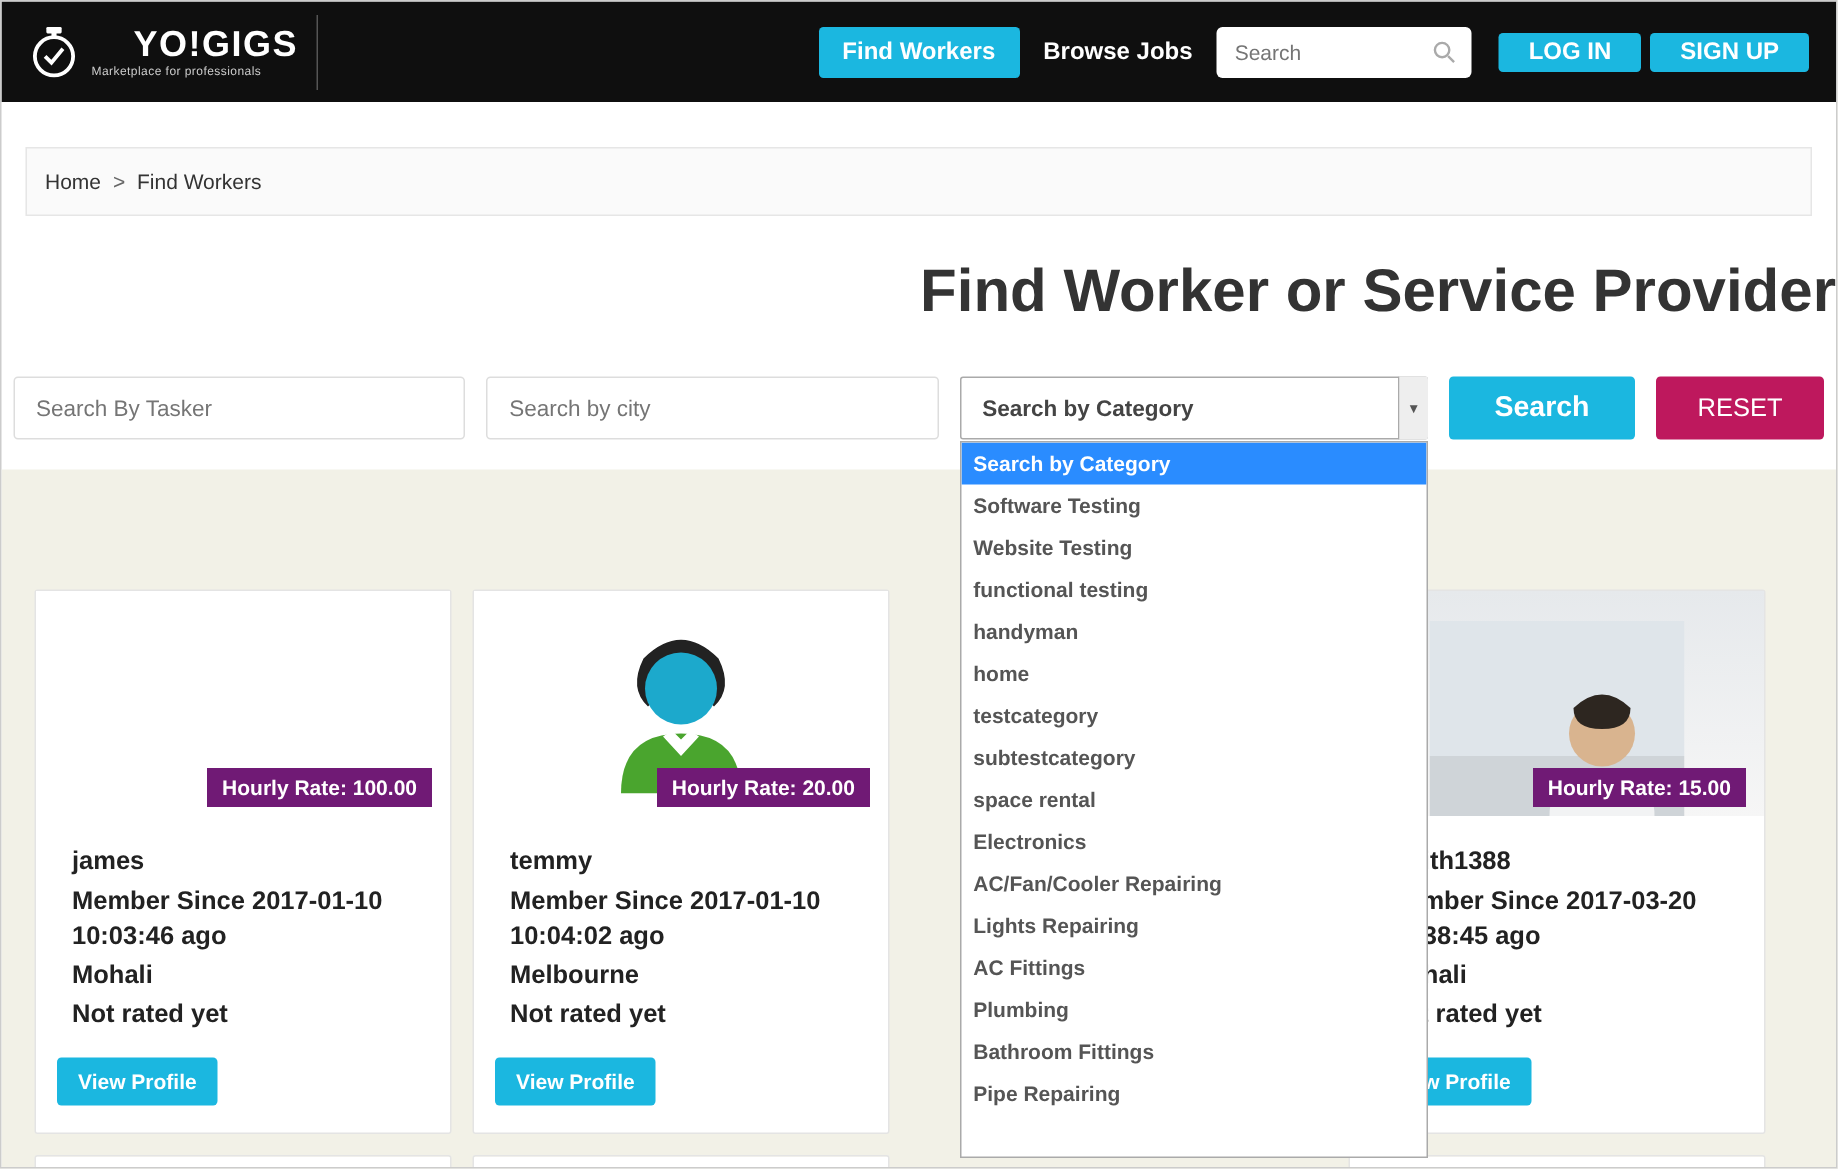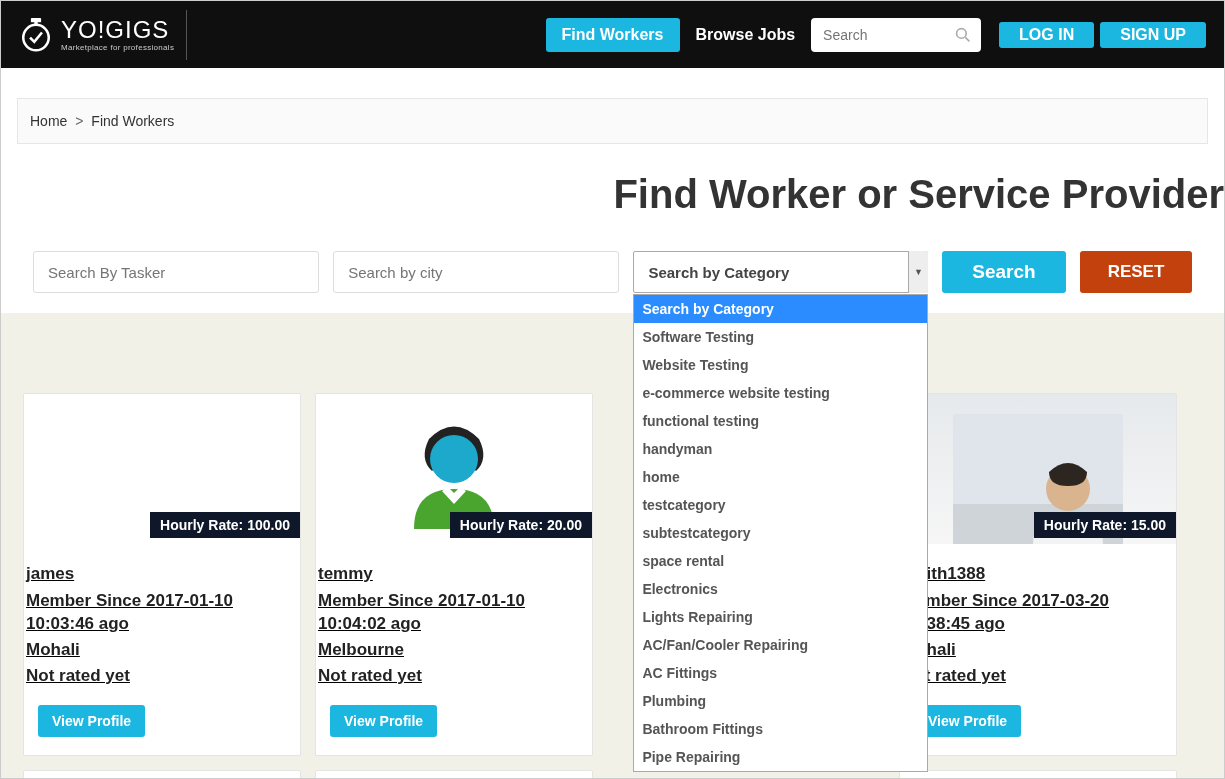--- a/index.html
+++ b/index.html
@@ -2,54 +2,54 @@
 <html><head>
 <meta charset="utf-8">
 <style>
 * { box-sizing: border-box; margin: 0; padding: 0; }
 body { font-family: Arial, Helvetica, sans-serif; background: #fff; width: 1225px; height: 779px; overflow: hidden; border: 1px solid #ccc; }
 
 .topbar { background: #0f0f0f; height: 67px; display: flex; align-items: center; padding: 0 18px; }
 .logo { display: flex; align-items: center; color: #fff; gap: 8px; border-right: 1px solid #555; padding-right: 12px; height: 50px; }
 .logo-icon { width: 34px; height: 34px; }
 .logo-text { display: flex; flex-direction: column; line-height: 1; }
-.logo-main { font-size: 24px; font-weight: 400; letter-spacing: 1px; }
+.logo-main { font-size: 24px; font-weight: 700; letter-spacing: 1px; margin-left: 28px; }
 .logo-sub { font-size: 8px; color: #ccc; margin-top: 2px; letter-spacing: 0.3px; }
 .spacer { flex: 1; }
 .nav-btn { background: #1bb7e0; color: #fff; padding: 8px 16px; font-size: 16px; font-weight: 700; border-radius: 3px; cursor: pointer; border: none; }
 .nav-link { color: #fff; font-size: 16px; font-weight: 700; padding: 8px 16px; cursor: pointer; }
 .search-top { position: relative; width: 170px; margin-right: 12px; }
 .search-top input { width: 100%; height: 34px; border-radius: 4px; border: none; padding: 0 34px 0 12px; background: #fff; font-size: 14px; color: #555; }
 .search-top .mag { position: absolute; right: 10px; top: 9px; width: 16px; height: 16px; color: #aaa; }
 .auth-btn { background: #1bb7e0; color: #fff; padding: 4px 20px; font-size: 16px; font-weight: 700; border-radius: 3px; cursor: pointer; border: none; margin-left: 6px; }
 
 .breadcrumb { margin: 30px 16px 0 16px; border: 1px solid #e6e6e6; background: #fafafa; padding: 14px 12px; font-size: 14px; color: #333; }
 .breadcrumb .sep { color: #666; margin: 0 4px; }
 
 .page-title { text-align: right; font-size: 40px; font-weight: 800; color: #333; margin: 28px 0 34px; }
 
-.filters { display: flex; gap: 14px; padding: 0 32px 24px; align-items: center; position: relative; }
+.filters { display: flex; gap: 14px; padding: 0 8px 24px; align-items: center; position: relative; }
 .finput { flex: 1; height: 42px; border: 1px solid #ddd; border-radius: 3px; padding: 0 14px; font-size: 15px; color: #666; background: #fff; }
 .cat-wrap { position: relative; flex: 1.15; font-weight: bold; }
 .cat-btn { width: 100%; height: 42px; border: 1px solid #aaa; border-radius: 2px; padding: 0 36px 0 14px; font-size: 15px; color: #444; background: #fff; display: flex; align-items: center; cursor: pointer; }
 .cat-caret { position: absolute; right: 0; top: 0; width: 20px; height: 42px; border-left: 1px solid #aaa; background: #eee; display: flex; align-items: center; justify-content: center; border-radius: 0 2px 2px 0; }
 .cat-caret span { font-size: 9px; color: #555; }
 .search-btn { width: 124px; height: 42px; background: #1bb7e0; color: #fff; font-size: 19px; font-weight: 700; border: none; border-radius: 3px; cursor: pointer; }
-.reset-btn { width: 112px; height: 42px; background: #c2410c; color: #fff; font-size: 17px; font-weight: 700; border: none; border-radius: 3px; cursor: pointer; }
+.reset-btn { width: 112px; height: 42px; background: #be185d; color: #fff; font-size: 17px; font-weight: 400; border: none; border-radius: 3px; cursor: pointer; }
 
 .dropdown { position: absolute; left: 0; top: 43px; width: 100%; background: #fff; border: 1px solid #aaa; z-index: 20; }
 .dropdown-inner { overflow-y: scroll; height: 476px; }
 .dd-item { padding: 6px 8px; font-size: 14px; color: #555; cursor: pointer; }
 .dd-item.sel { background: #2a8cff; color: #fff; }
 
 .results { background: #f2f1e7; padding: 80px 22px 22px; display: flex; gap: 14px; flex-wrap: wrap; margin-top: -4px; }
 .card { width: 278px; background: #fff; border: 1px solid #e4e4e4; border-radius: 2px; position: relative; padding-bottom: 18px; }
 .card-img { width: 100%; height: 150px; background: #fff; display:flex; align-items:center; justify-content:center; }
-.badge { position: absolute; right: 0; top: 118px; background: #0f172a; color: #fff; font-size: 14px; font-weight: 600; padding: 5px 10px; }
-.card-body { padding: 20px 2px 0; text-decoration: underline; }
+.badge { position: absolute; right: 12px; top: 118px; background: #701a75; color: #fff; font-size: 14px; font-weight: 600; padding: 5px 10px; }
+.card-body { padding: 20px 24px 0; }
 .card-name { font-size: 17px; font-weight: 700; color: #222; margin-bottom: 6px; }
 .card-line { font-size: 17px; color: #222; font-weight: 600; margin-bottom: 3px; line-height:1.35; }
 .vp-btn { display: inline-block; background: #1bb7e0; color: #fff; font-size: 14px; font-weight: 700; padding: 8px 14px; border-radius: 3px; margin: 14px 0 0 14px; cursor: pointer; border: none; }
 .avatar-svg { width: 120px; height: 120px; }
 .room-photo { width:100%; height:100%; background:linear-gradient(#e6e9ec, #f6f6f6); display:flex; align-items:flex-end; justify-content:center; }
 </style>
 </head>
 <body>
 
 <div class="topbar">
@@ -96,30 +96,29 @@
     </div>
     <div class="cat-caret">
         <span>▼</span>
       </div>
 
     <div class="dropdown">
       <div class="dropdown-inner" id="dd-list">
           <div class="dd-item sel">Search by Category</div>
           <div class="dd-item">Software Testing</div>
           <div class="dd-item">Website Testing</div>
-          <div class="dd-item">e-commerce website testing</div>
           <div class="dd-item">functional testing</div>
           <div class="dd-item">handyman</div>
           <div class="dd-item">home</div>
           <div class="dd-item">testcategory</div>
           <div class="dd-item">subtestcategory</div>
           <div class="dd-item">space rental</div>
           <div class="dd-item">Electronics</div>
+          <div class="dd-item">AC/Fan/Cooler Repairing</div>
           <div class="dd-item">Lights Repairing</div>
-          <div class="dd-item">AC/Fan/Cooler Repairing</div>
           <div class="dd-item">AC Fittings</div>
           <div class="dd-item">Plumbing</div>
           <div class="dd-item">Bathroom Fittings</div>
           <div class="dd-item">Pipe Repairing</div>
         </div>
     </div>
   </div>
   <button class="search-btn">Search</button>
   <button class="reset-btn">RESET</button>
 </div>

